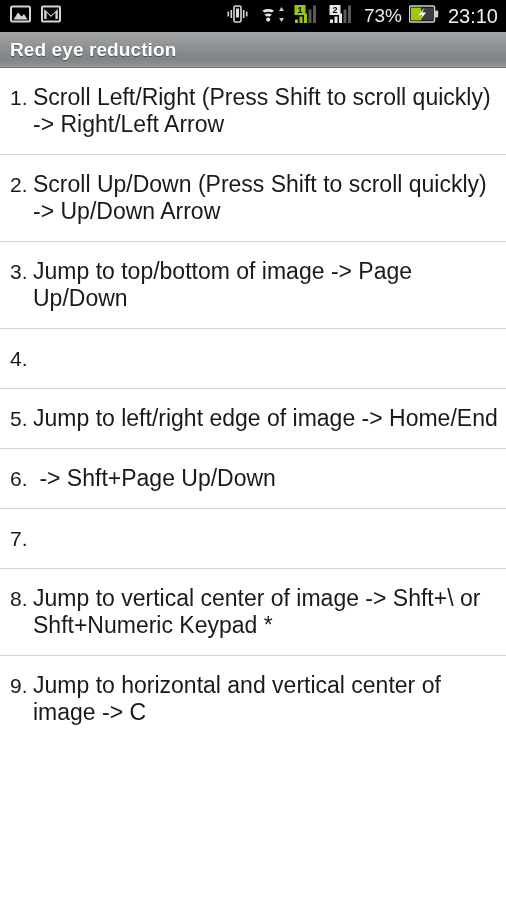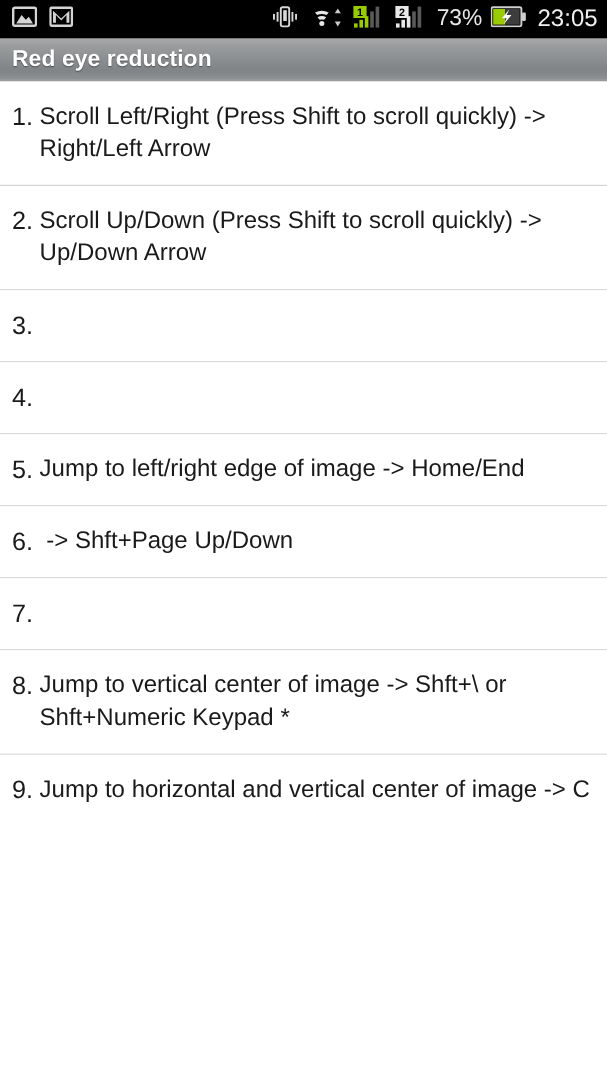--- a/index.html
+++ b/index.html
@@ -95,21 +95,21 @@
     flex: 0 0 auto;
     min-width: 23px;
     color: #1a1a1a;
     font-size: 21px;
     line-height: 27px;
     white-space: nowrap;
   }
   .item-text {
     flex: 1 1 auto;
     color: #1a1a1a;
-    font-size: 20px;
+    font-size: 23px;
     line-height: 27px;
     white-space: pre-wrap;
     word-break: normal;
     overflow-wrap: break-word;
   }
 </style>
 </head>
 <body>
 
 <div class="statusbar">
@@ -181,21 +181,21 @@
     <span class="sb-icon">
       <svg width="30" height="18" viewBox="0 0 30 18">
         <rect x="0.5" y="1" width="25" height="16" rx="1.5" fill="none" stroke="#cfcfcf" stroke-width="1.6"></rect>
         <rect x="26" y="5.5" width="3.2" height="7" rx="1" fill="#cfcfcf"></rect>
         <rect x="2" y="2.5" width="10" height="13" fill="#99cc00"></rect>
         <rect x="12" y="2.5" width="12" height="13" fill="#3d3d3d"></rect>
         <path d="M15.5 2.8 L9.2 10.2 L13.2 10.2 L10.8 15.2 L17.2 7.6 L13.2 7.6 Z" fill="#ffffff"></path>
       </svg>
     </span>
 
-    <span class="sb-clock">23:05</span>
+    <span class="sb-clock">23:10</span>
   </div>
 </div>
 
 <div class="titlebar">
   <span class="titlebar-text">Red eye reduction</span>
 </div>
 
 <div class="list">
 
   <div class="list-item">
@@ -203,20 +203,21 @@
     <span class="item-text">Scroll Left/Right (Press Shift to scroll quickly) -&gt; Right/Left Arrow</span>
   </div>
 
   <div class="list-item">
     <span class="item-num">2.</span>
     <span class="item-text">Scroll Up/Down (Press Shift to scroll quickly) -&gt; Up/Down Arrow</span>
   </div>
 
   <div class="list-item">
     <span class="item-num">3.</span>
+    <span class="item-text">Jump to top/bottom of image -&gt; Page Up/Down</span>
   </div>
 
   <div class="list-item">
     <span class="item-num">4.</span>
   </div>
 
   <div class="list-item">
     <span class="item-num">5.</span>
     <span class="item-text">Jump to left/right edge of image -&gt; Home/End</span>
   </div>

